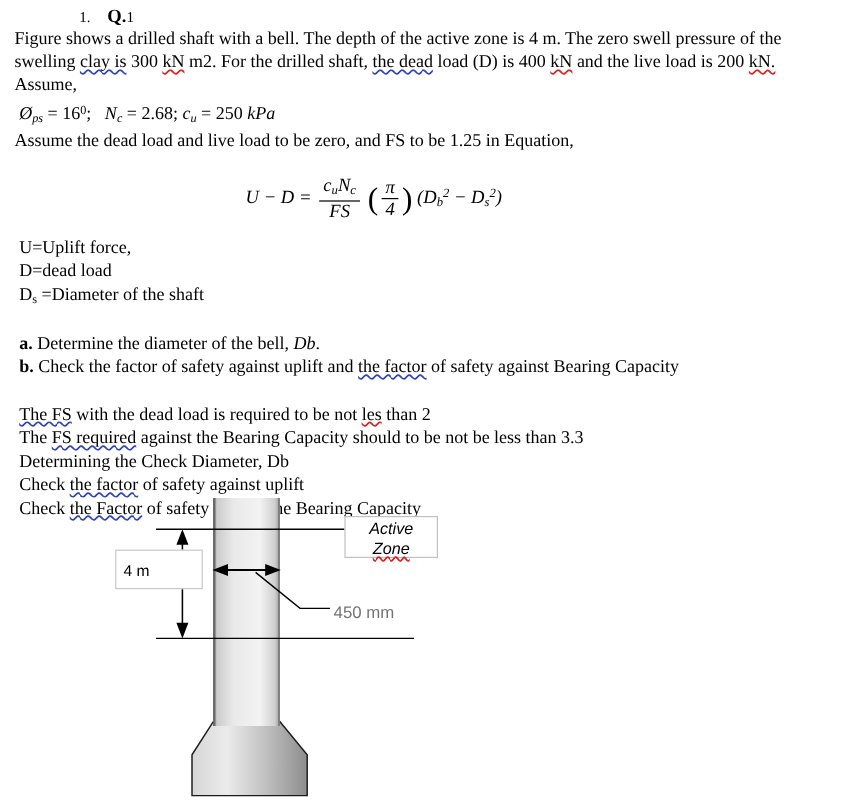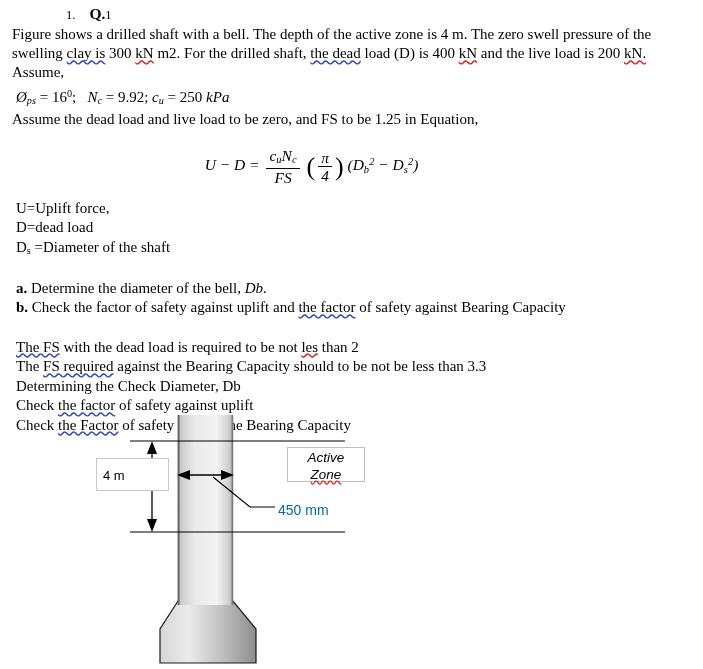--- a/index.html
+++ b/index.html
@@ -157,21 +157,21 @@
     line-height: 33px;
     padding-left: 6px;
     box-sizing: border-box;
     z-index: 5;
   }
 
   
   .boxAZ {
     position: absolute;
     left: 287px;
-    top: 447px;
+    top: 430px;
     width: 78px;
     height: 35px;
     border: 1px solid #c0c0c0;
     background: #ffffff;
     font-family: "Liberation Sans", sans-serif;
     font-style: italic;
     font-size: 13.5px;
     text-align: center;
     line-height: 17px;
     padding-top: 1px;
@@ -179,21 +179,21 @@
     z-index: 5;
   }
   .boxAZ .l2 { display: block; }
 
   .lbl450 {
     position: absolute;
     left: 278px;
     top: 502px;
     font-family: "Liberation Sans", sans-serif;
     font-size: 14px;
-    color: #0369a1;
+    color: #737373;
     white-space: nowrap;
   }
 
   svg { display: block; }
   .fig-svg {
     position: absolute;
     left: 0;
     top: 0;
   }
 </style>
@@ -209,21 +209,21 @@
   <div class="para">
     <p>
       <span>Figure shows a drilled shaft with a bell. The depth of the active zone is 4 m. The zero swell pressure of the swelling </span><span class="sp-blue">clay is</span><span> 300 </span><span class="sp-red">kN</span><span> m2. For the drilled shaft, </span><span class="sp-blue">the dead</span><span> load (D) is 400 </span><span class="sp-red">kN</span><span> and the live load is 200 </span><span class="sp-red">kN.</span><span> Assume,</span>
     </p>
   </div>
 
   <div class="formula-line">
     <span>Ø</span><sub>ps</sub>
     <span class="plain">= </span><span class="plain">16</span><sup class="plain">0</sup><span class="plain">; </span>&nbsp;
     <span>N</span><sub>c</sub>
-    <span class="plain">= </span><span class="plain">9.92</span><span class="plain">; </span>
+    <span class="plain">= </span><span class="plain">2.68</span><span class="plain">; </span>
     <span>c</span><sub>u</sub>
     <span class="plain">= </span><span class="plain">250</span>
     <span>kPa</span>
   </div>
 
   <div class="para">
     <p>Assume the dead load and live load to be zero, and FS to be 1.25 in Equation,</p>
   </div>
 
   <div class="eq-wrap">

